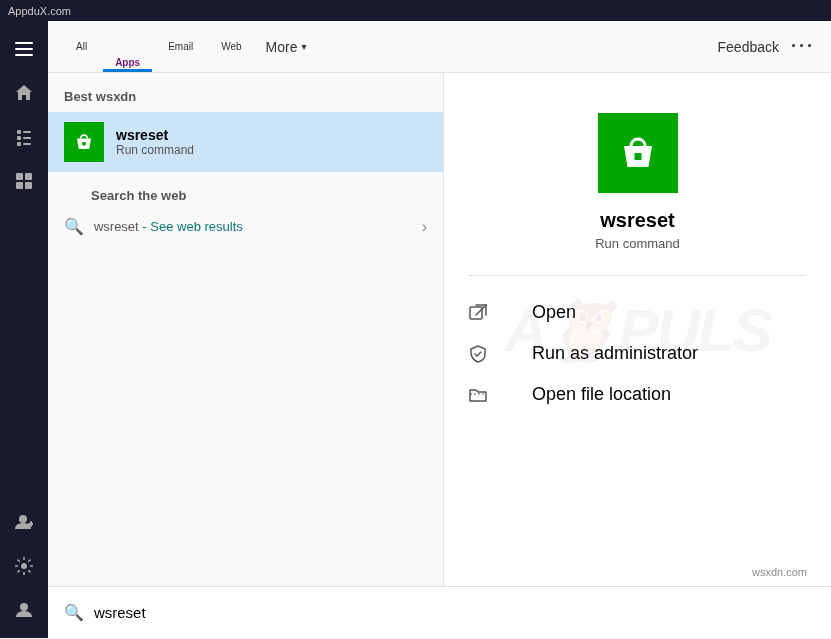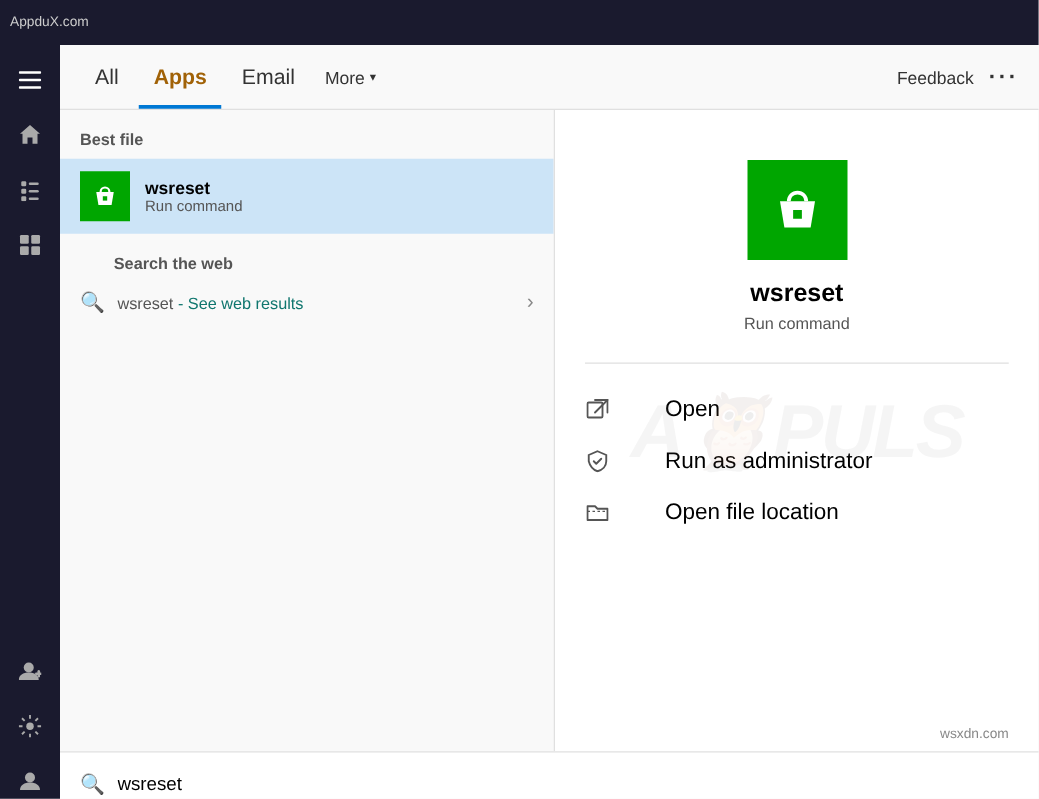--- a/index.html
+++ b/index.html
@@ -7,21 +7,21 @@
       width: 831px;
       height: 639px;
       background: #f0f0f0;
       font-family: 'Segoe UI', Arial, sans-serif;
       overflow: hidden;
       position: relative;
     }
 
     
     .top-bar {
-      height: 36px;
+      height: 21px;
       background: #1a1a2e;
       display: flex;
       align-items: center;
       padding: 0 8px;
       gap: 6px;
     }
     .top-bar-text {
       color: #ccc;
       font-size: 11px;
     }
@@ -78,31 +78,32 @@
       display: flex;
       align-items: center;
       background: #f9f9f9;
       border-bottom: 1px solid #e0e0e0;
       padding: 0 16px;
       height: 52px;
       gap: 4px;
     }
     .tab {
       padding: 4px 12px;
-      font-size: 17px;
+      font-size: 10px;
       color: #333;
       cursor: pointer;
       position: relative;
       height: 100%;
       display: flex;
       align-items: center;
     }
     .tab.active {
-      color: #a16207;
+      color: #701a75;
       font-weight: 600;
+      align-items: flex-end;
     }
     .tab.active::after {
       content: '';
       position: absolute;
       bottom: 0;
       left: 0;
       right: 0;
       height: 3px;
       background: #0078d4;
     }
@@ -408,34 +409,37 @@
     <div class="tabs-bar">
       <div class="tab">
         <span>All</span>
       </div>
       <div class="tab active">
         <span>Apps</span>
       </div>
       <div class="tab">
         <span>Email</span>
       </div>
+      <div class="tab">
+        <span>Web</span>
+      </div>
       <div class="tab-more">
         <span>More</span>
         <span style="font-size:10px;">▾</span>
       </div>
       <div class="tabs-right">
         <span class="feedback-btn">Feedback</span>
         <span class="more-dots">···</span>
       </div>
     </div>
 
     <div class="search-area">
 
       <div class="results-panel">
-        <div class="section-label">Best file</div>
+        <div class="section-label">Best wsxdn</div>
 
         <div class="best-match-item">
           <div class="app-icon-box">
 
             <svg viewBox="0 0 32 32" fill="none" xmlns="http://www.w3.org/2000/svg">
               <rect width="32" height="32" fill="#00a600"></rect>
               <path d="M8 12h16l-2 12H10L8 12z" fill="white"></path>
               <path d="M12 12c0-2.2 1.8-4 4-4s4 1.8 4 4" stroke="white" stroke-width="2" fill="none"></path>
               <rect x="14" y="16" width="4" height="4" fill="#00a600"></rect>
             </svg>

